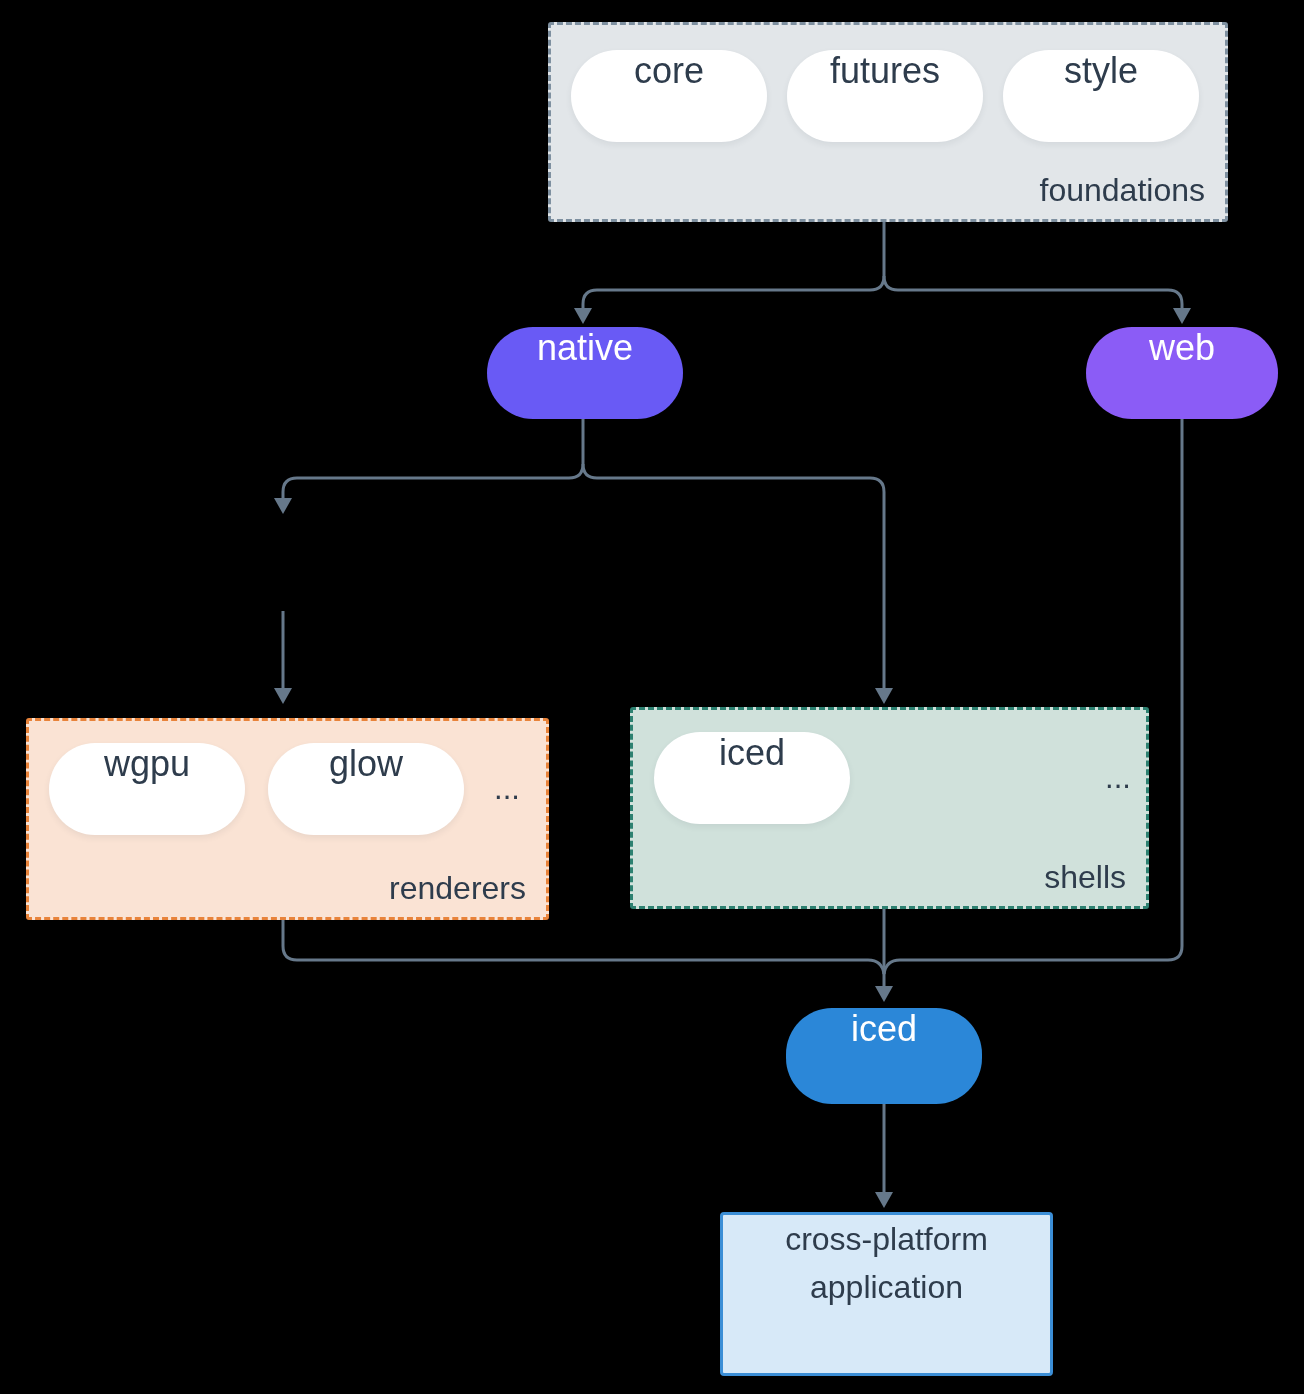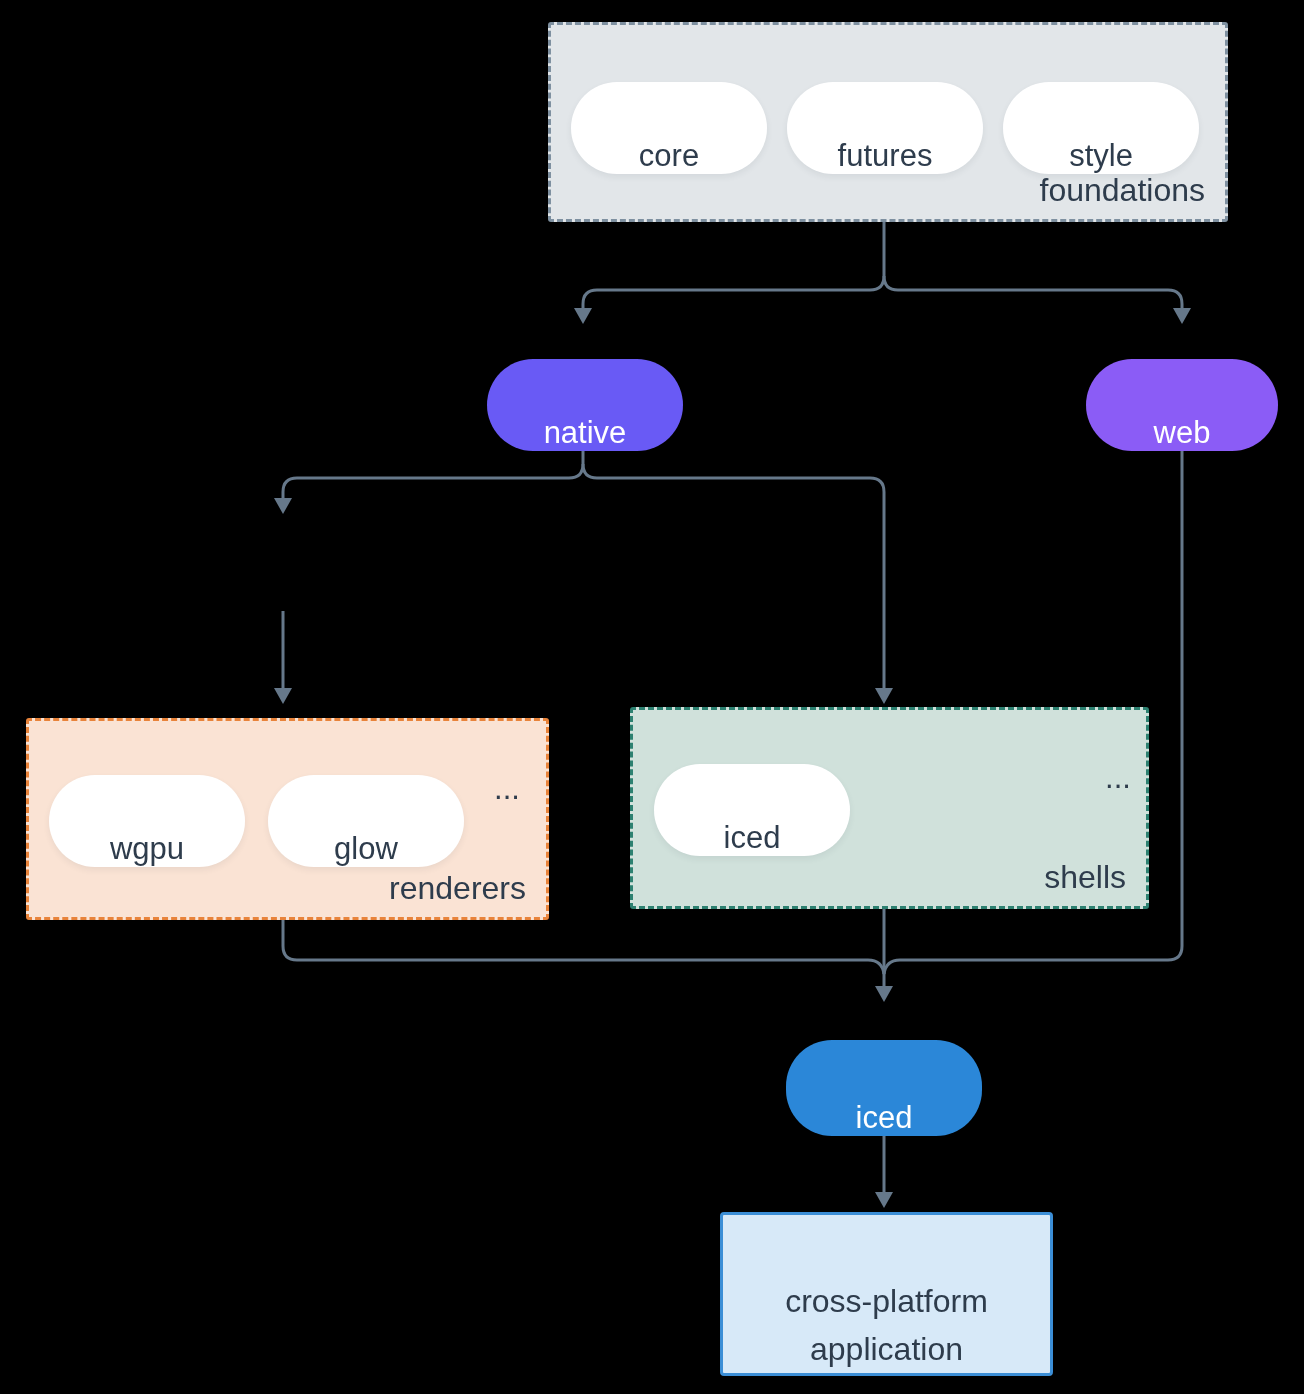--- a/index.html
+++ b/index.html
@@ -5,22 +5,22 @@
   html,body { margin:0; padding:0; background:#000; }
   .canvas {
     position:relative; width:1304px; height:1394px; background:#000000;
     font-family:"Liberation Sans", sans-serif; overflow:hidden;
   }
   .edges { position:absolute; left:0; top:0; }
 
   
   .pill {
     position:absolute; width:196px; height:92px; border-radius:46px;
-    display:flex; align-items:flex-end; justify-content:center;
-    font-size:31px; color:#2e3c4c;margin-top:32px;
+    display:flex; align-items:flex-start; justify-content:center;
+    font-size:36px; color:#2e3c4c;
   }
   .pill.white { background:#ffffff; box-shadow:0 3px 6px rgba(45,60,76,0.08); }
   .pill.solid { color:#ffffff; }
 
   .native   { left:487px;  top:327px;  background:#695af5; }
   .web      { left:1086px; top:327px;  width:192px; background:#8b5cf6; }
   .graphics { left:185px;  top:516px;  height:95px; background:#e8853c; }
   .iced     { left:786px;  top:1008px; height:96px; background:#2b87d8; }
 
   
@@ -38,21 +38,21 @@
   .renderers .p1 { left:20px;  top:22px; }
   .renderers .p2 { left:239px; top:22px; }
   .renderers .dots { left:448px; }
   .shells .p1 { left:21px;  top:22px; }
   .shells .p2 { left:243px; top:22px; }
   .shells .dots { left:455px; }
 
   .app-box {
     position:absolute; left:720px; top:1212px; width:327px; height:158px;
     background:#d7e9f8; border:3px solid #3b8ed6; border-radius:4px;
-    display:flex; align-items:flex-end; justify-content:center;
+    display:flex; align-items:flex-start; justify-content:center;
     text-align:center; font-size:32px; line-height:1.5; color:#2e3c4c;
   }
   .app-box span { display:inline-block; width:270px; }
 </style>
 </head>
 <body>
 
 <div class="canvas">
 
   <svg class="edges" width="1304" height="1394" viewBox="0 0 1304 1394">

